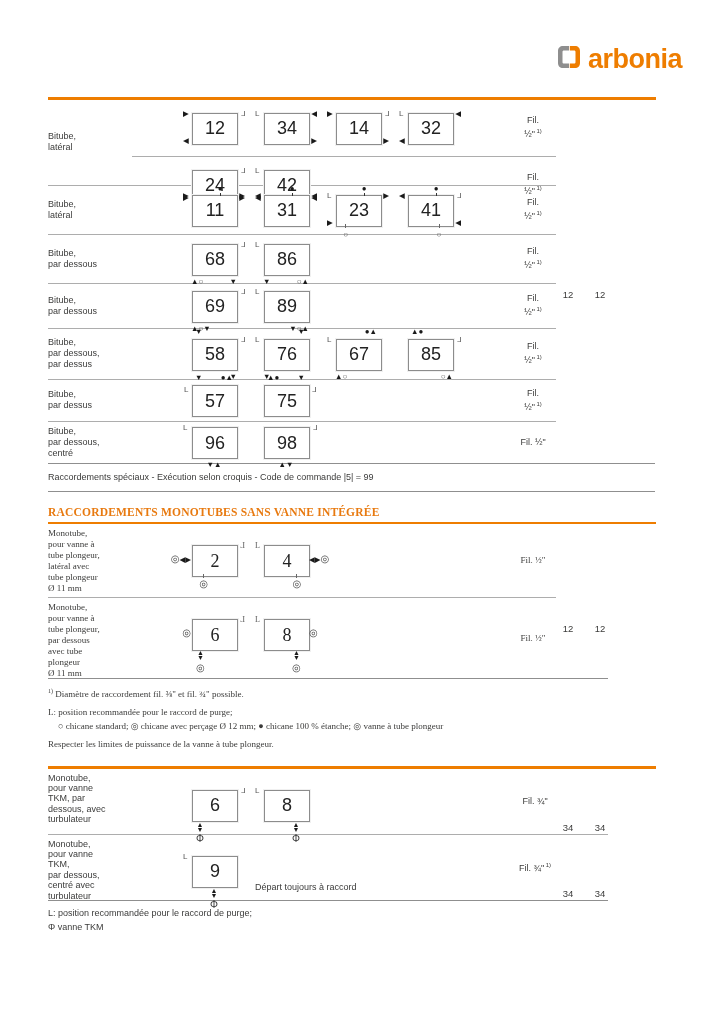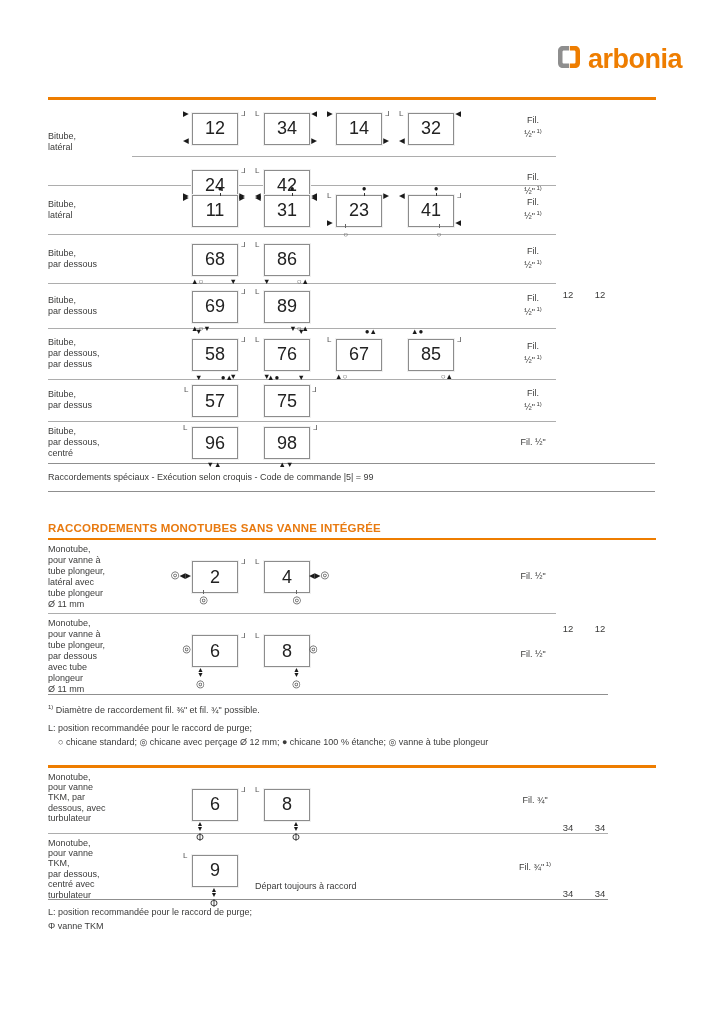--- a/index.html
+++ b/index.html
@@ -350,21 +350,21 @@
             </div>
           <div class="fil">
               <div>Fil. ½"</div>
             </div>
         </div>
       </div>
 
       <div class="note-row">Raccordements spéciaux - Exécution selon croquis - Code de commande |5| = 99</div>
     </div>
 
-    <div style="margin-top:30px;">
+    <div style="margin-top:14px;font-family:Liberation Serif, serif;">
       <h2 class="sec-title">RACCORDEMENTS MONOTUBES SANS VANNE INTÉGRÉE</h2>
       <div class="sec-rule"></div>
 
       <div class="tbl">
         <div class="trow" style="height:73px;">
           <div class="tlabel top">Monotube,
 pour vanne à
 tube plongeur,
 latéral avec
 tube plongeur
@@ -433,20 +433,21 @@
               <div>Fil. ½"</div>
             </div>
         </div>
       </div>
       <div class="wide-rule"></div>
 
       <div class="fnblock">
         <div class="fn"><sup>1)</sup> <span>Diamètre de raccordement fil. ⅜" et fil. ¾" possible.</span></div>
         <div class="fn" style="margin-top:6px;">L: position recommandée pour le raccord de purge;</div>
         <div class="fn indent">○ chicane standard; ◎ chicane avec perçage Ø 12 mm; ● chicane 100 % étanche; ◎ vanne à tube plongeur</div>
+        <div class="fn" style="margin-top:5px;">Respecter les limites de puissance de la vanne à tube plongeur.</div>
       </div>
     </div>
 
     <div class="s3" style="margin-top:16px;">
       <div class="sec-rule"></div>
 
       <div class="tbl" style="width:560px;">
         <div class="trow" style="height:65px;">
           <div class="tlabel top">Monotube,
 pour vanne

